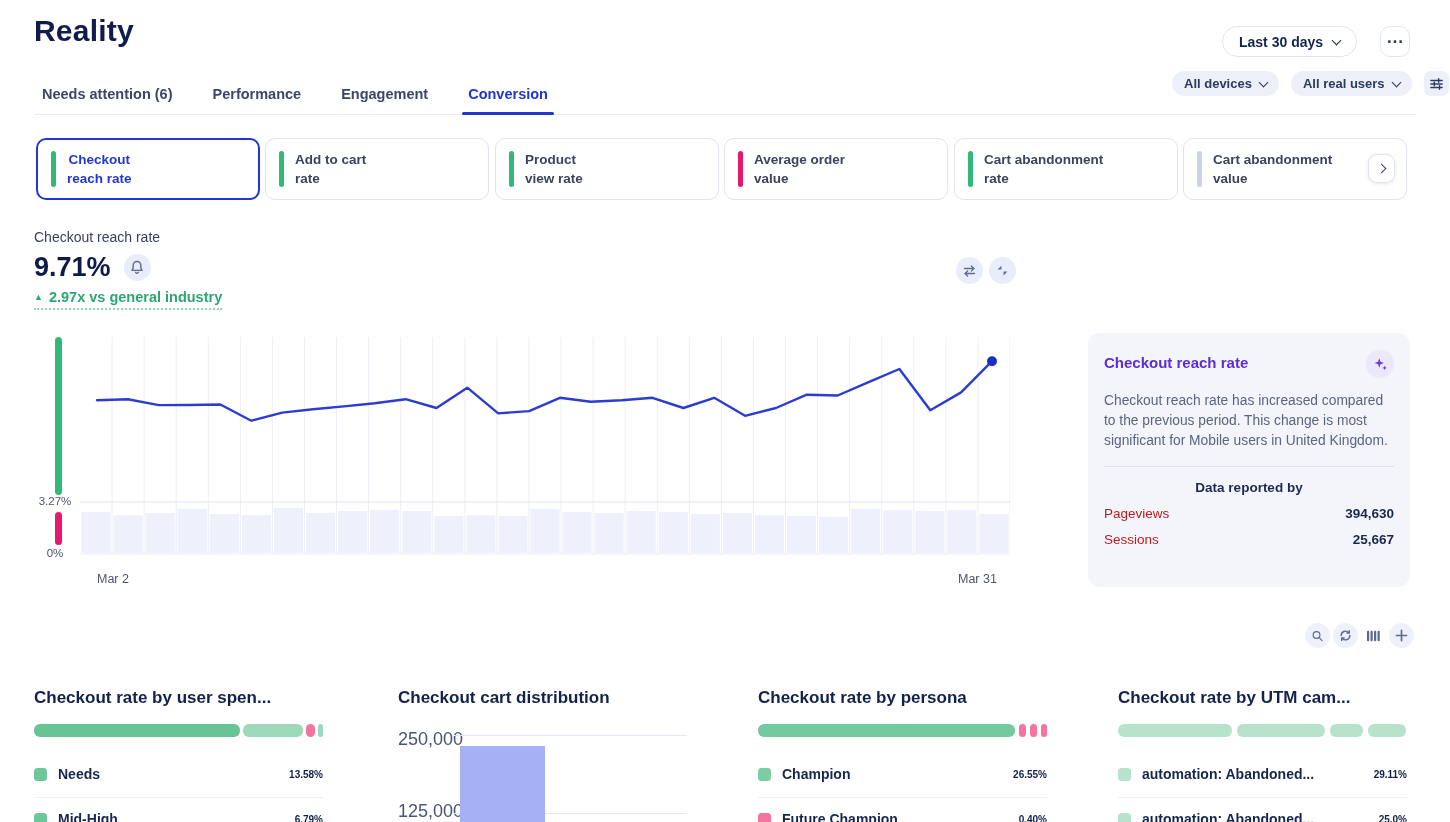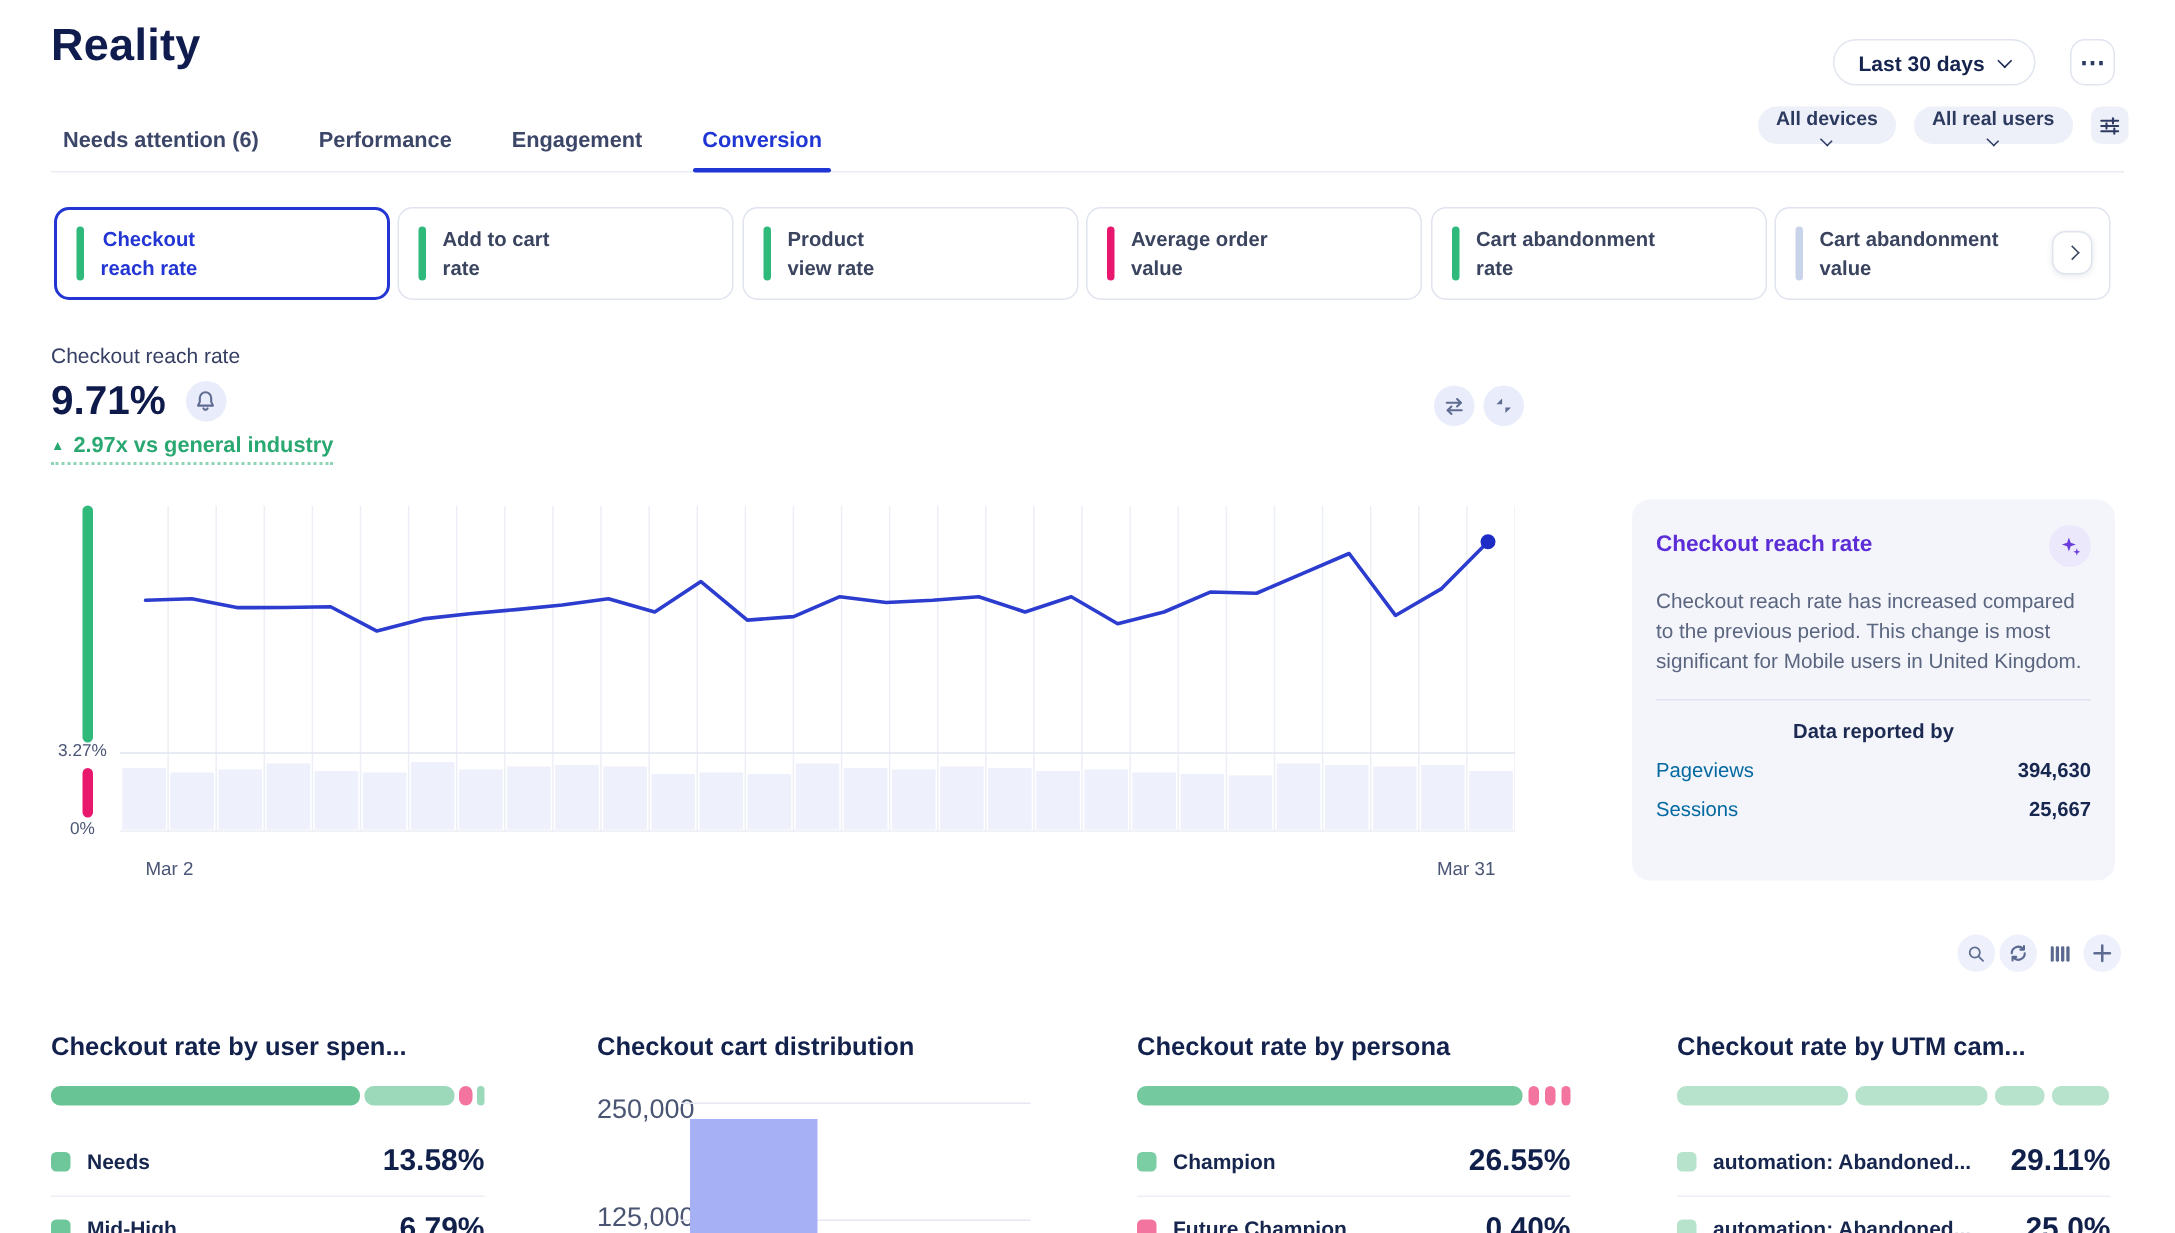--- a/index.html
+++ b/index.html
@@ -21,21 +21,21 @@
 
   
   .tabs{left:34px;top:82px;width:1376px;display:flex;gap:36px;border-bottom:1px solid #e9ecf3;padding-left:6px;}
   .tab{position:relative;padding:4px 2px 12px 2px;font-size:14.5px;font-weight:600;color:#3c4668;cursor:pointer;white-space:nowrap;}
   .tab.active{color:#1f36d4;font-weight:700;}
   .tab.active::after{content:"";position:absolute;left:-4px;right:-4px;bottom:-1px;height:3px;background:#1f36d4;border-radius:2px;}
 
   
   .filters{left:1172px;top:71px;display:flex;gap:12px;align-items:center;}
   .pill{height:25px;display:flex;align-items:center;gap:8px;background:#edf0f8;border-radius:13px;
-        padding:0 12px;font-size:13px;font-weight:600;color:#2c3a60;cursor:pointer;border:none;flex-direction:column;}
+        padding:0 12px;font-size:13px;font-weight:600;color:#2c3a60;cursor:pointer;border:none;}
   .sliders-btn{width:25px;height:25px;border-radius:7px;background:#edf0f8;border:none;display:flex;
         align-items:center;justify-content:center;cursor:pointer;}
 
   
   .mcard{top:138px;width:224px;height:62px;border:1px solid #e0e4ef;border-radius:10px;background:#fff;
          box-sizing:border-box;display:flex;align-items:center;cursor:pointer;}
   .mcard.selected{border:2px solid #2336d3;}
   .mcard .cbar{width:5px;height:36px;border-radius:3px;margin-left:13px;flex:none;}
   .mcard .clabel{margin-left:11px;font-size:13.5px;line-height:19px;font-weight:600;color:#3a445f;}
   .mcard.selected .clabel{color:#2336d3;text-align:center;}
@@ -70,42 +70,42 @@
   .insight{left:1088px;top:333px;width:322px;height:254px;background:#f4f5fb;border-radius:12px;
            box-sizing:border-box;padding:17px 16px 14px 16px;}
   .insight-head{display:flex;align-items:flex-start;justify-content:space-between;}
   .insight-title{font-size:15px;font-weight:700;color:#5c2dd6;padding-top:4px;}
   .spark-btn{width:28px;height:28px;border-radius:50%;background:#ebe8fb;border:none;display:flex;
              align-items:center;justify-content:center;cursor:pointer;}
   .insight-body{margin-top:13px;font-size:13.8px;line-height:20px;color:#5a657f;}
   .insight-div{margin-top:15px;border-top:1px solid #dfe2ee;}
   .reported{margin-top:13px;font-size:13.5px;font-weight:700;color:#1c2a52;text-align:center;}
   .rrow{margin-top:11px;display:flex;justify-content:space-between;font-size:13.5px;}
-  .rrow .rlabel{color:#0369a1;}
+  .rrow .rlabel{color:#b91c1c;}
   .rrow .rvalue{color:#182750;font-weight:600;}
 
   
   .tools{left:1305px;top:623px;display:flex;gap:3px;align-items:center;}
   .tool{width:25px;height:25px;border-radius:50%;background:#eef0fb;border:none;display:flex;
         align-items:center;justify-content:center;cursor:pointer;}
   .tool.plain{background:transparent;}
 
   
   .bcard{top:685px;width:289px;height:140px;}
   .bc1{left:34px;} .bc2{left:398px;} .bc3{left:758px;} .bc4{left:1118px;}
   .bc-title{font-size:17px;font-weight:700;color:#13214d;margin-top:3px;}
   .stackbar{position:absolute;left:0;top:39px;height:13px;display:flex;}
   .seg{height:13px;border-radius:6px;flex:none;}
   .legend{position:absolute;left:0;right:0;top:60px;}
   .lrow{display:flex;align-items:center;height:22px;margin-top:18px;cursor:pointer;}
   .ldiv{margin-top:12px;border-top:1px solid #edeff5;}
   .ldiv + .lrow{margin-top:10px;}
   .sq{width:13px;height:13px;border-radius:3.5px;margin-right:11px;flex:none;}
   .llabel{font-size:14px;font-weight:600;color:#17264e;white-space:nowrap;}
-  .lvalue{margin-left:auto;font-size:20px;font-weight:700;color:#10204a;}
+  .lvalue{margin-left:auto;font-size:10px;font-weight:700;color:#10204a;}
   .dist-tick{position:absolute;width:50px;text-align:right;font-size:18px;color:#4a5473;}
   .dist-grid{position:absolute;left:56px;right:0;border-top:1px solid #e5e8f1;}
   .dist-bar{position:absolute;left:62px;width:85px;}
   svg{display:block;}
 </style>
 </head>
 <body>
 
 <div class="abs page-title">Reality</div>
 

